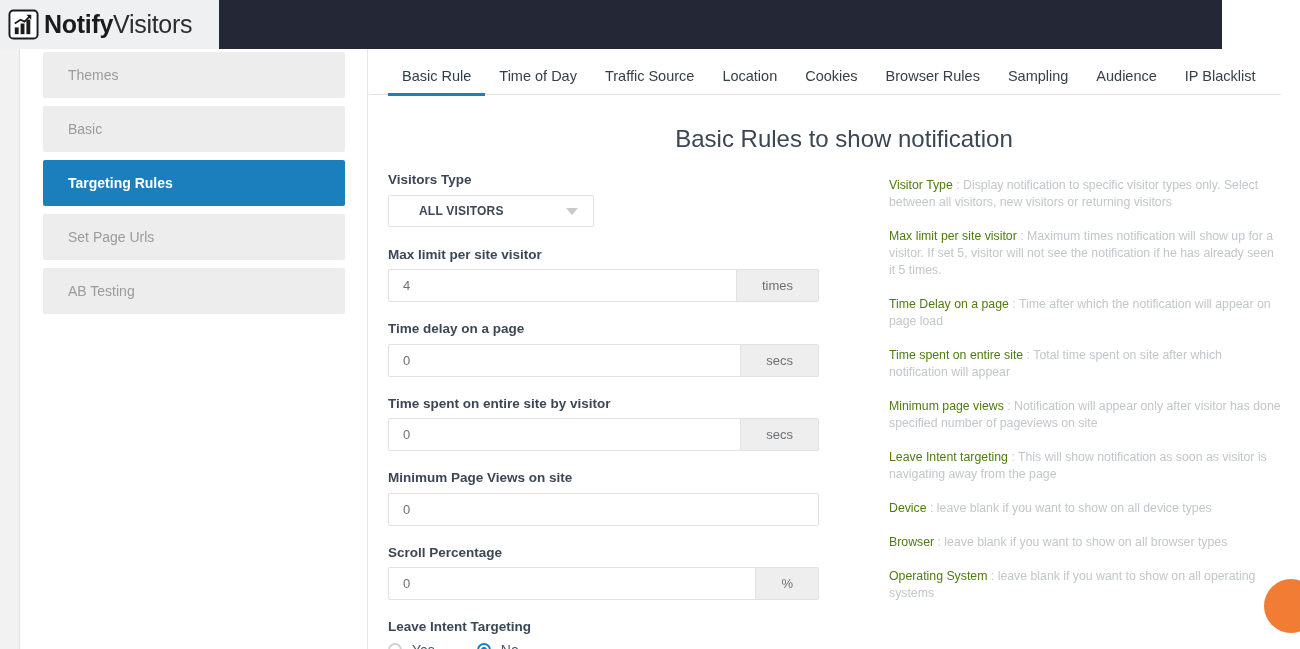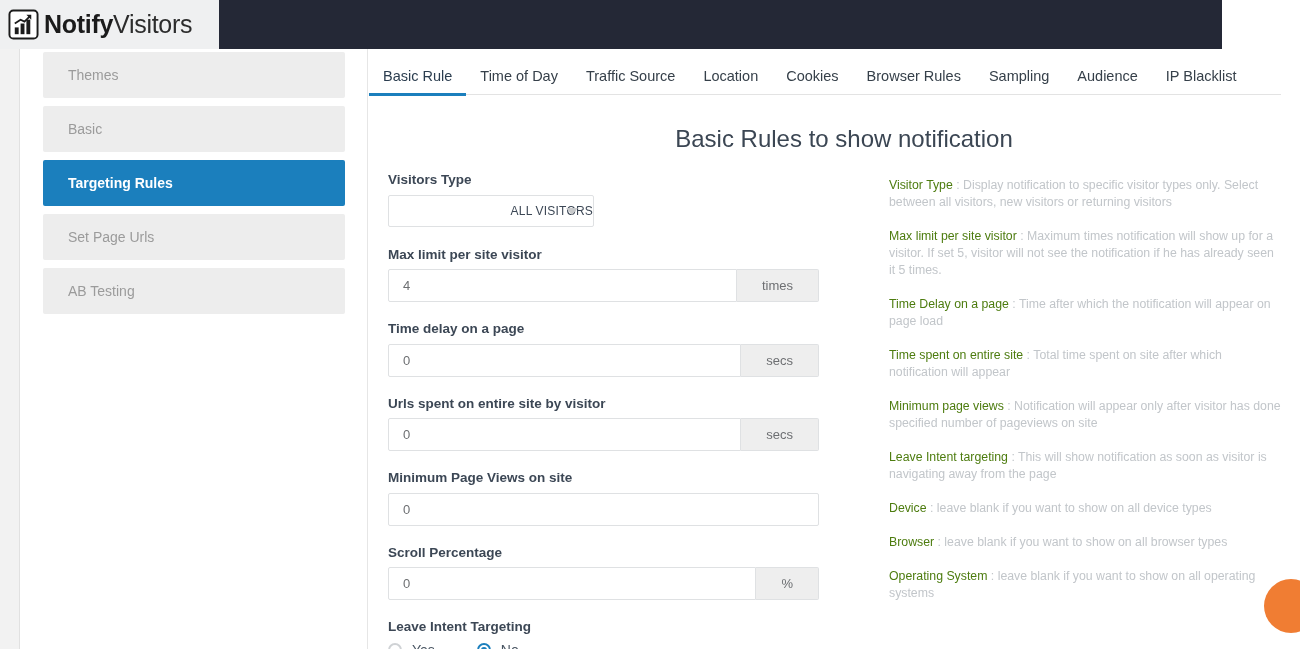--- a/index.html
+++ b/index.html
@@ -84,20 +84,21 @@
   .content {
     position: absolute; top: 0; left: 369px;
     width: 931px; height: 600px;
     background: #ffffff;
   }
 
   .tabs {
     display: flex;
     align-items: flex-end;
     height: 46px;
+    padding-left: 19px;
     border-bottom: 1px solid #e3e3e3;
     margin-right: 19px;
   }
   .tab {
     font-size: 14.5px;
     color: #36404a;
     padding: 0 14px 11px 14px;
     position: relative;
     cursor: pointer;
     white-space: nowrap;
@@ -149,27 +150,26 @@
     width: 206px;
     height: 32px;
     margin-bottom: 21px;
   }
   .select-box {
     width: 206px; height: 32px;
     border: 1px solid #dfe1e3;
     border-radius: 2px;
     background: #ffffff;
     font-size: 12px;
-    font-weight: 400;
+    font-weight: 700;
     color: #3c4755;
     letter-spacing: 0.2px;
     display: flex; align-items: center;
-    padding-left: 14px;
+    padding-left: 30px;
     cursor: pointer;
-    justify-content: flex-end;
   }
   .caret {
     position: absolute;
     right: 16px; top: 13px;
     width: 0; height: 0;
     border-left: 6px solid transparent;
     border-right: 6px solid transparent;
     border-top: 7px solid #c7c9cb;
     pointer-events: none;
   }
@@ -349,21 +349,21 @@
 
         <div class="field">
           <div class="flabel">Time delay on a page</div>
           <div class="inputrow">
             <input type="text" value="0" placeholder="0" style="">
             <div class="suffix">secs</div>
           </div>
         </div>
 
         <div class="field">
-          <div class="flabel">Urls spent on entire site by visitor</div>
+          <div class="flabel">Time spent on entire site by visitor</div>
           <div class="inputrow">
             <input type="text" value="0" placeholder="0" style="">
             <div class="suffix">secs</div>
           </div>
         </div>
 
         <div class="field">
           <div class="flabel">Minimum Page Views on site</div>
           <div class="inputrow nosuffix">
             <input type="text" value="0" placeholder="0" style="">

